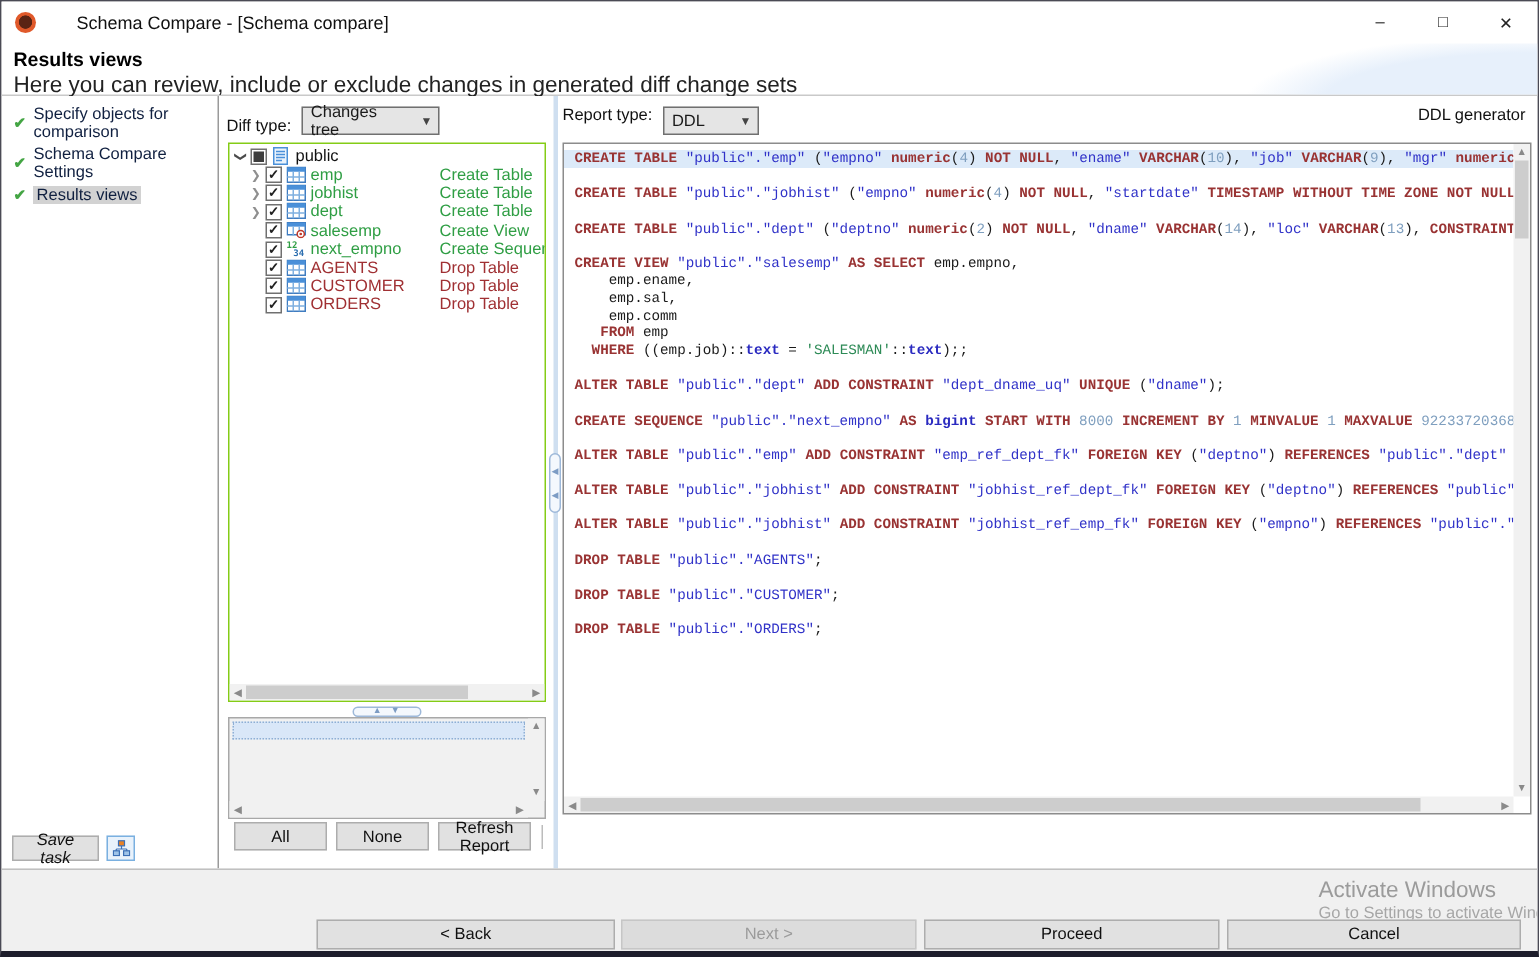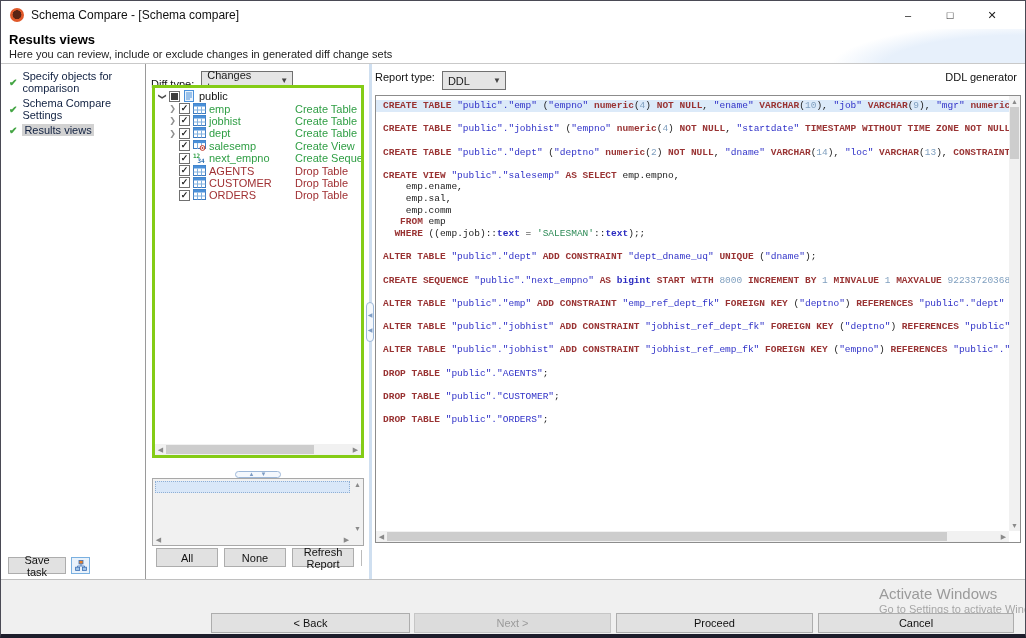--- a/index.html
+++ b/index.html
@@ -2,47 +2,47 @@
 <html><head>
 <meta charset="utf-8">
 <style>
   * { margin:0; padding:0; box-sizing:border-box; }
   html,body { background:#777; }
   body { font-family:"Liberation Sans", sans-serif; }
   .window{ position:relative; width:1026px; height:638px; background:#fff;
     border:1px solid #4a4a55; border-bottom:4px solid #1d1d2b; overflow:hidden;
     font-size:11px; color:#1a1a1a;}
   
-  .titlebar{ position:absolute; left:0; top:0; right:12px; height:28px; background:#fff; display:flex; align-items:center;}
+  .titlebar{ position:absolute; left:0; top:0; right:0; height:28px; background:#fff; display:flex; align-items:center;gap:20px;}
   .appicon{ width:14px; height:14px; border-radius:50%; margin:0 7px 0 9px;
     background:radial-gradient(circle at 50% 48%, #5a2414 0 42%, #e0592a 46% 100%); }
   .apptitle{ font-size:12px; color:#111; }
   .wincontrols{ margin-left:auto; display:flex; height:100%; }
   .winbtn{ width:42px; height:100%; display:flex; align-items:center; justify-content:center; color:#222; font-size:11px;}
   
   .hdr{ position:absolute; left:0; top:28px; right:0; height:35px; background:#fff; border-bottom:1px solid #c9c9c9;}
   .hdr-decor{ position:absolute; right:0; top:0; width:250px; height:34px;
      background:radial-gradient(ellipse 260px 60px at 100% 115%, #e7f0fb 0 55%, rgba(231,240,251,0) 75%); }
   .hdr-title{ position:absolute; left:8px; top:3px; font-size:13px; font-weight:bold; color:#000;}
-  .hdr-sub{ position:absolute; left:8px; top:19px; font-size:11px; color:#222;}
+  .hdr-sub{ position:absolute; left:8px; top:19px; font-size:15px; color:#222;}
   
   .bodyarea{ position:absolute; left:0; top:63px; right:0; height:515px; background:#fff;}
   .sidebar{ position:absolute; left:0; top:0; width:145px; height:515px; border-right:1px solid #9a9a9a; padding-top:5px;}
   .step{ display:flex; align-items:center; gap:5px; padding:1px 2px 1px 8px; margin-bottom:1px; width:fit-content;}
   .step .check{ color:#44a544; font-weight:bold; font-size:10px;}
   .step .lbl{ color:#102040; }
   .step.sel .lbl{ background:#d2d2d2; padding:0 2px;}
   
   .mid{ position:absolute; left:146px; top:0; width:221px; height:515px;}
   .row-label{ font-size:11px; color:#111;}
   .selectbox{ display:inline-flex; align-items:center; justify-content:space-between; border:1px solid #707070;
     background:#e5e5e5; height:19px; padding:0 4px 0 5px; font-size:11px;}
   .selectbox .chev{ color:#444; font-size:8px; margin-left:8px;}
   .diffrow{ position:absolute; left:4px; top:7px; display:flex; align-items:flex-end; gap:7px;}
-  .tree{ position:absolute; left:5px; top:21px; width:212px; height:373px; border:3px solid #84cc16; background:#fff; overflow:hidden;}
+  .tree{ position:absolute; left:5px; top:31px; width:212px; height:373px; border:1px solid #84cc16; background:#fff; overflow:hidden;}
   .tree-rows{ position:absolute; left:0; top:2px; right:0; bottom:11px; overflow:hidden;}
   .trow{ position:relative; height:12.4px; display:flex; align-items:center; font-size:11px; white-space:nowrap;}
   .trow .chev{ width:9px; text-align:center; font-size:8px; color:#8f8f8f; flex:none;}
   .trow .chev.open{ color:#4a4a4a; transform:rotate(90deg);}
   .trow .cb{ width:11px; height:11px; border:1px solid #707070; background:#fff; flex:none; margin:0 3px 0 2px;
      display:flex; align-items:center; justify-content:center;}
   .trow .cb .mark{ font-size:9px; line-height:9px; color:#222; font-weight:bold;}
   .trow .cb .part{ width:7px; height:7px; background:#3d3d3d;}
   .trow .ticon{ width:13px; height:12px; flex:none; margin-right:3px;}
   .trow .tname{ }
@@ -85,21 +85,21 @@
   .tok-q{ color:#3032c8;}
   .tok-n{ color:#7f9fbf;}
   .tok-s{ color:#2e8b57;}
   .tok-b{ color:#2a2ac0; font-weight:bold;}
   .tok-p{ color:#1a1a1a;}
   .codewrap .vscroll{ bottom:11px;}
   .codewrap .hscroll{ right:11px;}
   .rightbtns{ position:absolute; left:3px; top:484px; display:flex; align-items:center; gap:7px;}
   .rightbtns .btn{ min-width:58px;}
   
-  .savetask{ position:absolute; left:7px; top:556px; width:58px; height:17px;}
+  .savetask{ position:absolute; left:7px; top:556px; width:58px; height:17px;font-style:italic;}
   .taskicon-btn{ position:absolute; left:70px; top:556px; width:19px; height:17px; border:1px solid #7ab0e0;
      background:#e9f2fb; display:flex; align-items:center; justify-content:center;}
   
   .bottombar{ position:absolute; left:0; top:578px; right:0; height:56px; background:#f0f0f0; border-top:1px solid #c0c0c0;}
   .navbtn{ position:absolute; top:33px; height:20px;}
   .navbtn.disabled{ background:#dcdcdc; border-color:#c6c6c6; color:#9b9b9b;}
   .wm1{ position:absolute; left:878px; top:5px; font-size:15px; color:#9b9b9b; white-space:nowrap;}
   .wm2{ position:absolute; left:878px; top:23px; font-size:11px; color:#a6a6a6; white-space:nowrap;}
 </style>
 </head>

